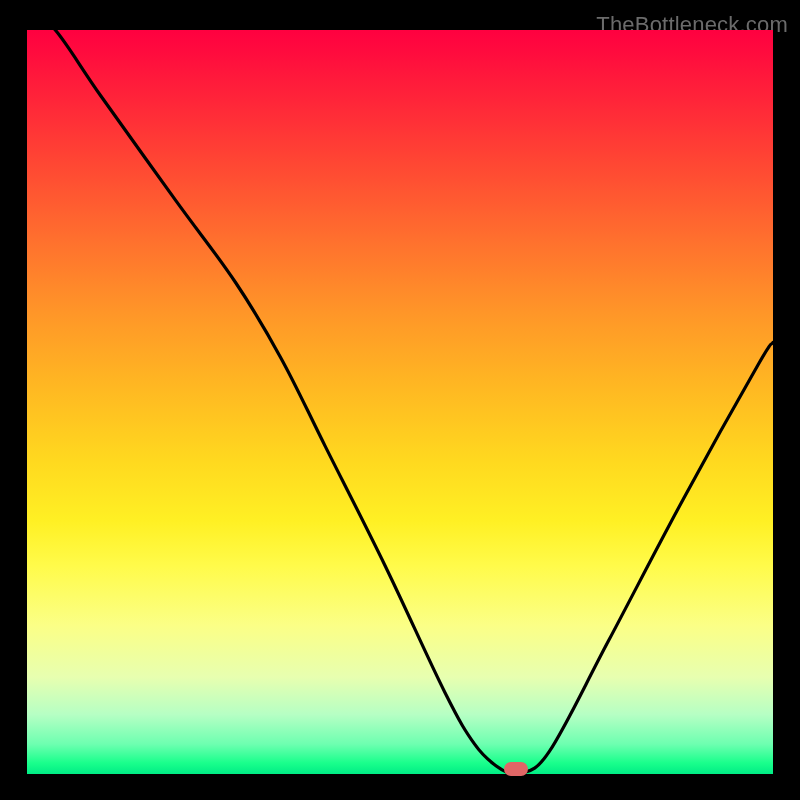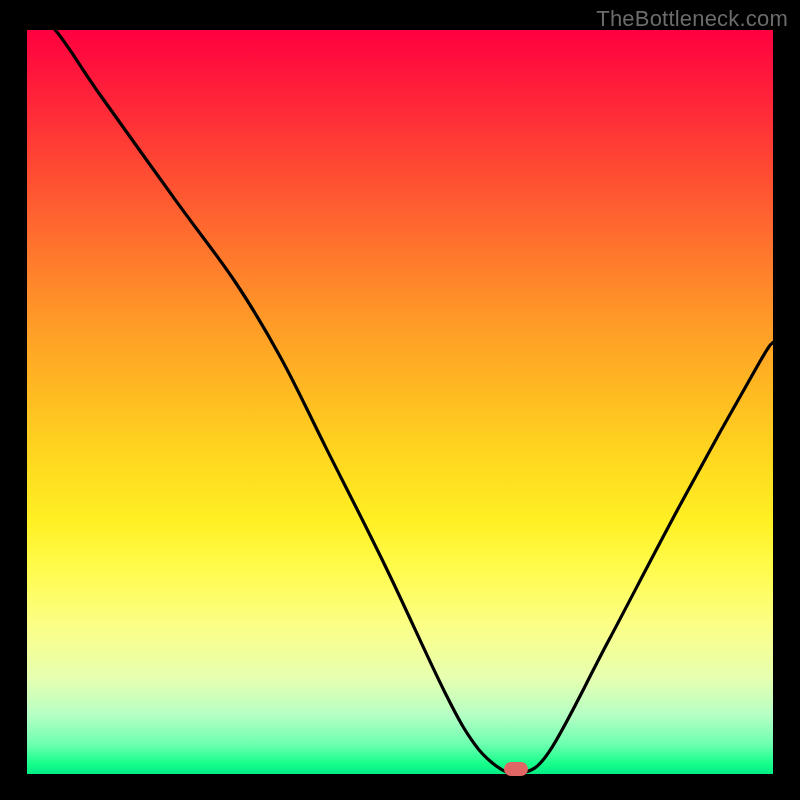--- a/index.html
+++ b/index.html
@@ -37,21 +37,21 @@
       #fbff86 80%,
       #e7ffb0 87%,
       #b6ffc4 92%,
       #6dffb0 96%,
       #1aff8c 98.5%,
       #00ED85 100%
     );
   }
   .watermark {
     position: absolute;
-    top: 6px;
+    top: 12px;
     right: 12px;
     font-family: Arial, Helvetica, sans-serif;
     font-size: 22px;
     color: #6b6b6b;
     letter-spacing: 0.2px;
   }
   svg.curve {
     position: absolute;
     left: 0;
     top: 0;

